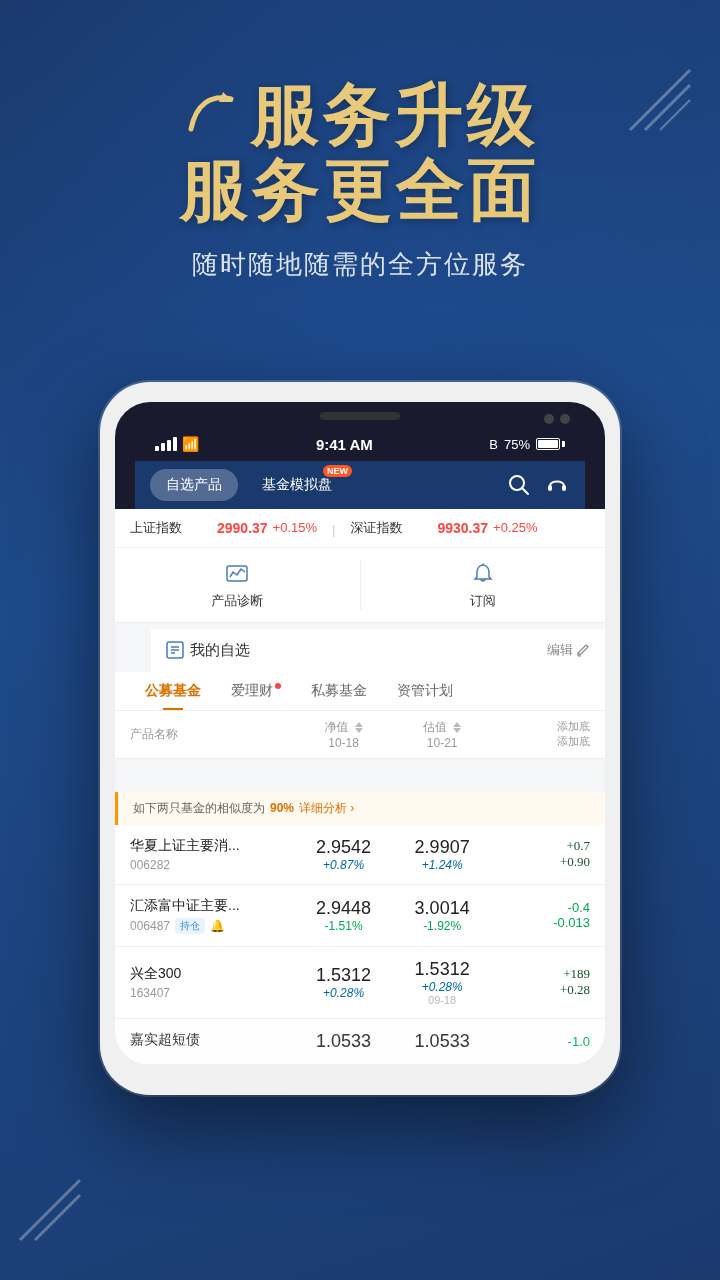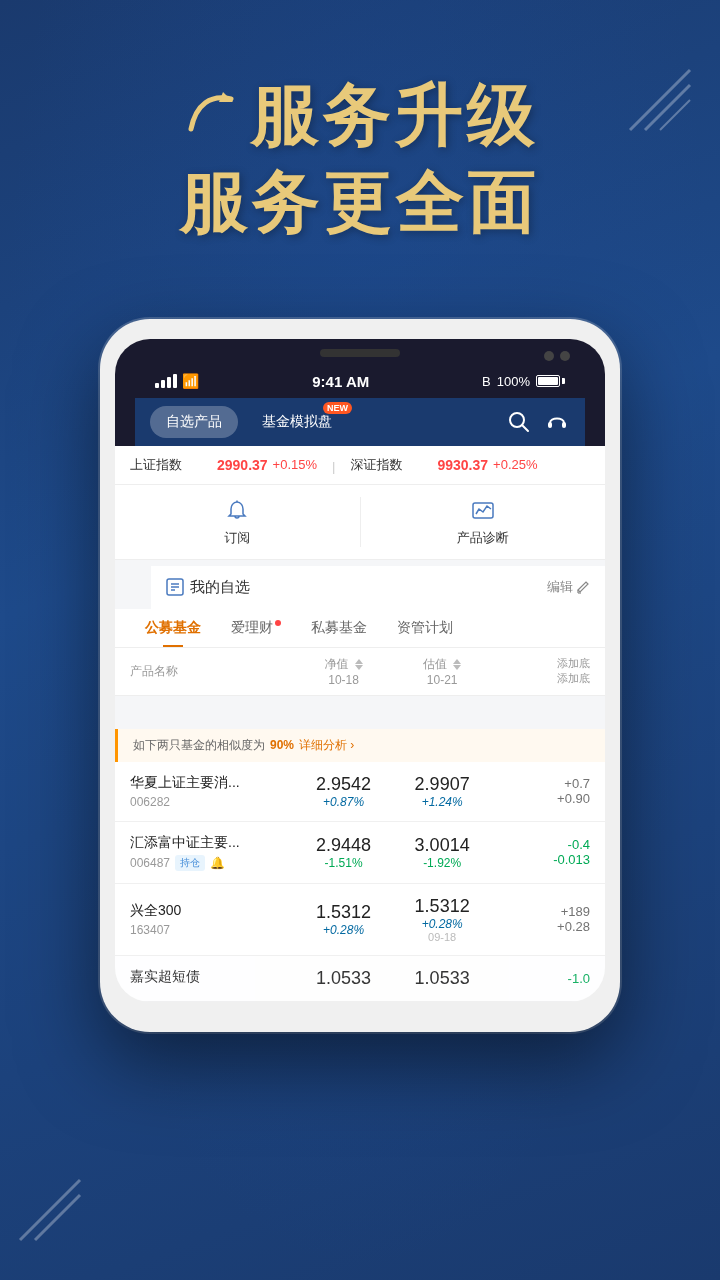--- a/index.html
+++ b/index.html
@@ -28,21 +28,21 @@
       text-align: center;
       position: relative;
       z-index: 2;
     }
 
     .hero-title-line1 {
       display: flex;
       align-items: center;
       justify-content: center;
       gap: 10px;
-      margin-bottom: 16px;
+      margin-bottom: 4px;
     }
 
     .arrow-icon {
       width: 60px;
       height: 60px;
     }
 
     .hero-title-text {
       font-size: 68px;
       font-weight: 900;
@@ -526,22 +526,23 @@
       font-style: italic;
     }
 
     .val-change-green {
       font-size: 12px;
       color: #00aa55;
     }
 
     .val-right-red {
       font-size: 13px;
-      color: #737373;
+      color: #14532d;
       font-weight: 500;
+      font-family: Liberation Serif, serif;
     }
 
     .val-right-green {
       font-size: 13px;
       color: #00aa55;
       font-weight: 500;
     }
 
     .val-date {
       font-size: 11px;
@@ -583,20 +584,21 @@
 
 <div class="hero">
   <div class="hero-title-line1">
     <svg class="arrow-icon" viewBox="0 0 60 60">
       <path d="M10 45 C15 20, 30 10, 50 15" stroke="#e8c97a" stroke-width="5" fill="none" stroke-linecap="round"></path>
       <path d="M42 8 L52 18 L38 18" fill="#e8c97a"></path>
     </svg>
     <span class="hero-title-text">服务升级</span>
   </div>
   <div class="hero-title-line2">服务更全面</div>
+  <div class="hero-subtitle">随时随地随需的全方位服务</div>
 </div>
 
 <div class="phone-container">
   <div class="phone-frame">
 
     <div class="phone-notch-area">
       <div class="phone-speaker"></div>
       <div class="phone-dots">
         <div class="phone-dot"></div>
         <div class="phone-dot"></div>
@@ -608,21 +610,21 @@
             <div class="signal-bar" style="height:5px;"></div>
             <div class="signal-bar" style="height:8px;"></div>
             <div class="signal-bar" style="height:11px;"></div>
             <div class="signal-bar" style="height:14px;"></div>
           </div>
           <span style="font-size:14px;">📶</span>
         </div>
         <span class="status-time">9:41 AM</span>
         <div class="status-right">
           <span>B</span>
-          <span>100%</span>
+          <span>75%</span>
           <div class="battery-icon">
             <div class="battery-body">
               <div class="battery-fill"></div>
             </div>
             <div class="battery-tip"></div>
           </div>
         </div>
       </div>
 
       <div class="app-nav">
@@ -659,38 +661,38 @@
         </div>
         <span class="index-divider">|</span>
         <div class="index-item">
           <span class="index-name">深证指数</span>
           <span class="index-value">9930.37</span>
           <span class="index-change">+0.25%</span>
         </div>
       </div>
 
       <div class="action-bar">
+        <div class="action-item">
+          <div class="action-icon-wrap">
+            <svg width="24" height="24" viewBox="0 0 24 24" fill="none">
+              <rect x="2" y="4" width="20" height="15" rx="2" stroke="#4a7abf" stroke-width="1.5" fill="none"></rect>
+              <polyline points="5,15 8,10 12,13 16,7 20,10" stroke="#4a7abf" stroke-width="1.5" fill="none"></polyline>
+            </svg>
+          </div>
+          <span class="action-label">产品诊断</span>
+        </div>
         <div class="action-item">
           <div class="action-icon-wrap">
             <svg width="24" height="24" viewBox="0 0 24 24" fill="none">
               <path d="M12 3 C8 3 6 7 6 10 L6 15 L4 17 L20 17 L18 15 L18 10 C18 7 16 3 12 3Z" stroke="#4a7abf" stroke-width="1.5" fill="none"></path>
               <path d="M10 17 C10 18.1 10.9 19 12 19 C13.1 19 14 18.1 14 17" stroke="#4a7abf" stroke-width="1.5" fill="none"></path>
               <line x1="12" y1="3" x2="12" y2="1.5" stroke="#4a7abf" stroke-width="1.5"></line>
             </svg>
           </div>
           <span class="action-label">订阅</span>
-        </div>
-        <div class="action-item">
-          <div class="action-icon-wrap">
-            <svg width="24" height="24" viewBox="0 0 24 24" fill="none">
-              <rect x="2" y="4" width="20" height="15" rx="2" stroke="#4a7abf" stroke-width="1.5" fill="none"></rect>
-              <polyline points="5,15 8,10 12,13 16,7 20,10" stroke="#4a7abf" stroke-width="1.5" fill="none"></polyline>
-            </svg>
-          </div>
-          <span class="action-label">产品诊断</span>
         </div>
       </div>
 
       <div class="watchlist-header">
         <div class="watchlist-title">
           <svg width="18" height="18" viewBox="0 0 18 18">
             <rect x="1" y="1" width="16" height="16" rx="2" stroke="#4a7abf" stroke-width="1.5" fill="none"></rect>
             <line x1="5" y1="6" x2="13" y2="6" stroke="#4a7abf" stroke-width="1.5"></line>
             <line x1="5" y1="9" x2="13" y2="9" stroke="#4a7abf" stroke-width="1.5"></line>
             <line x1="5" y1="12" x2="9" y2="12" stroke="#4a7abf" stroke-width="1.5"></line>

